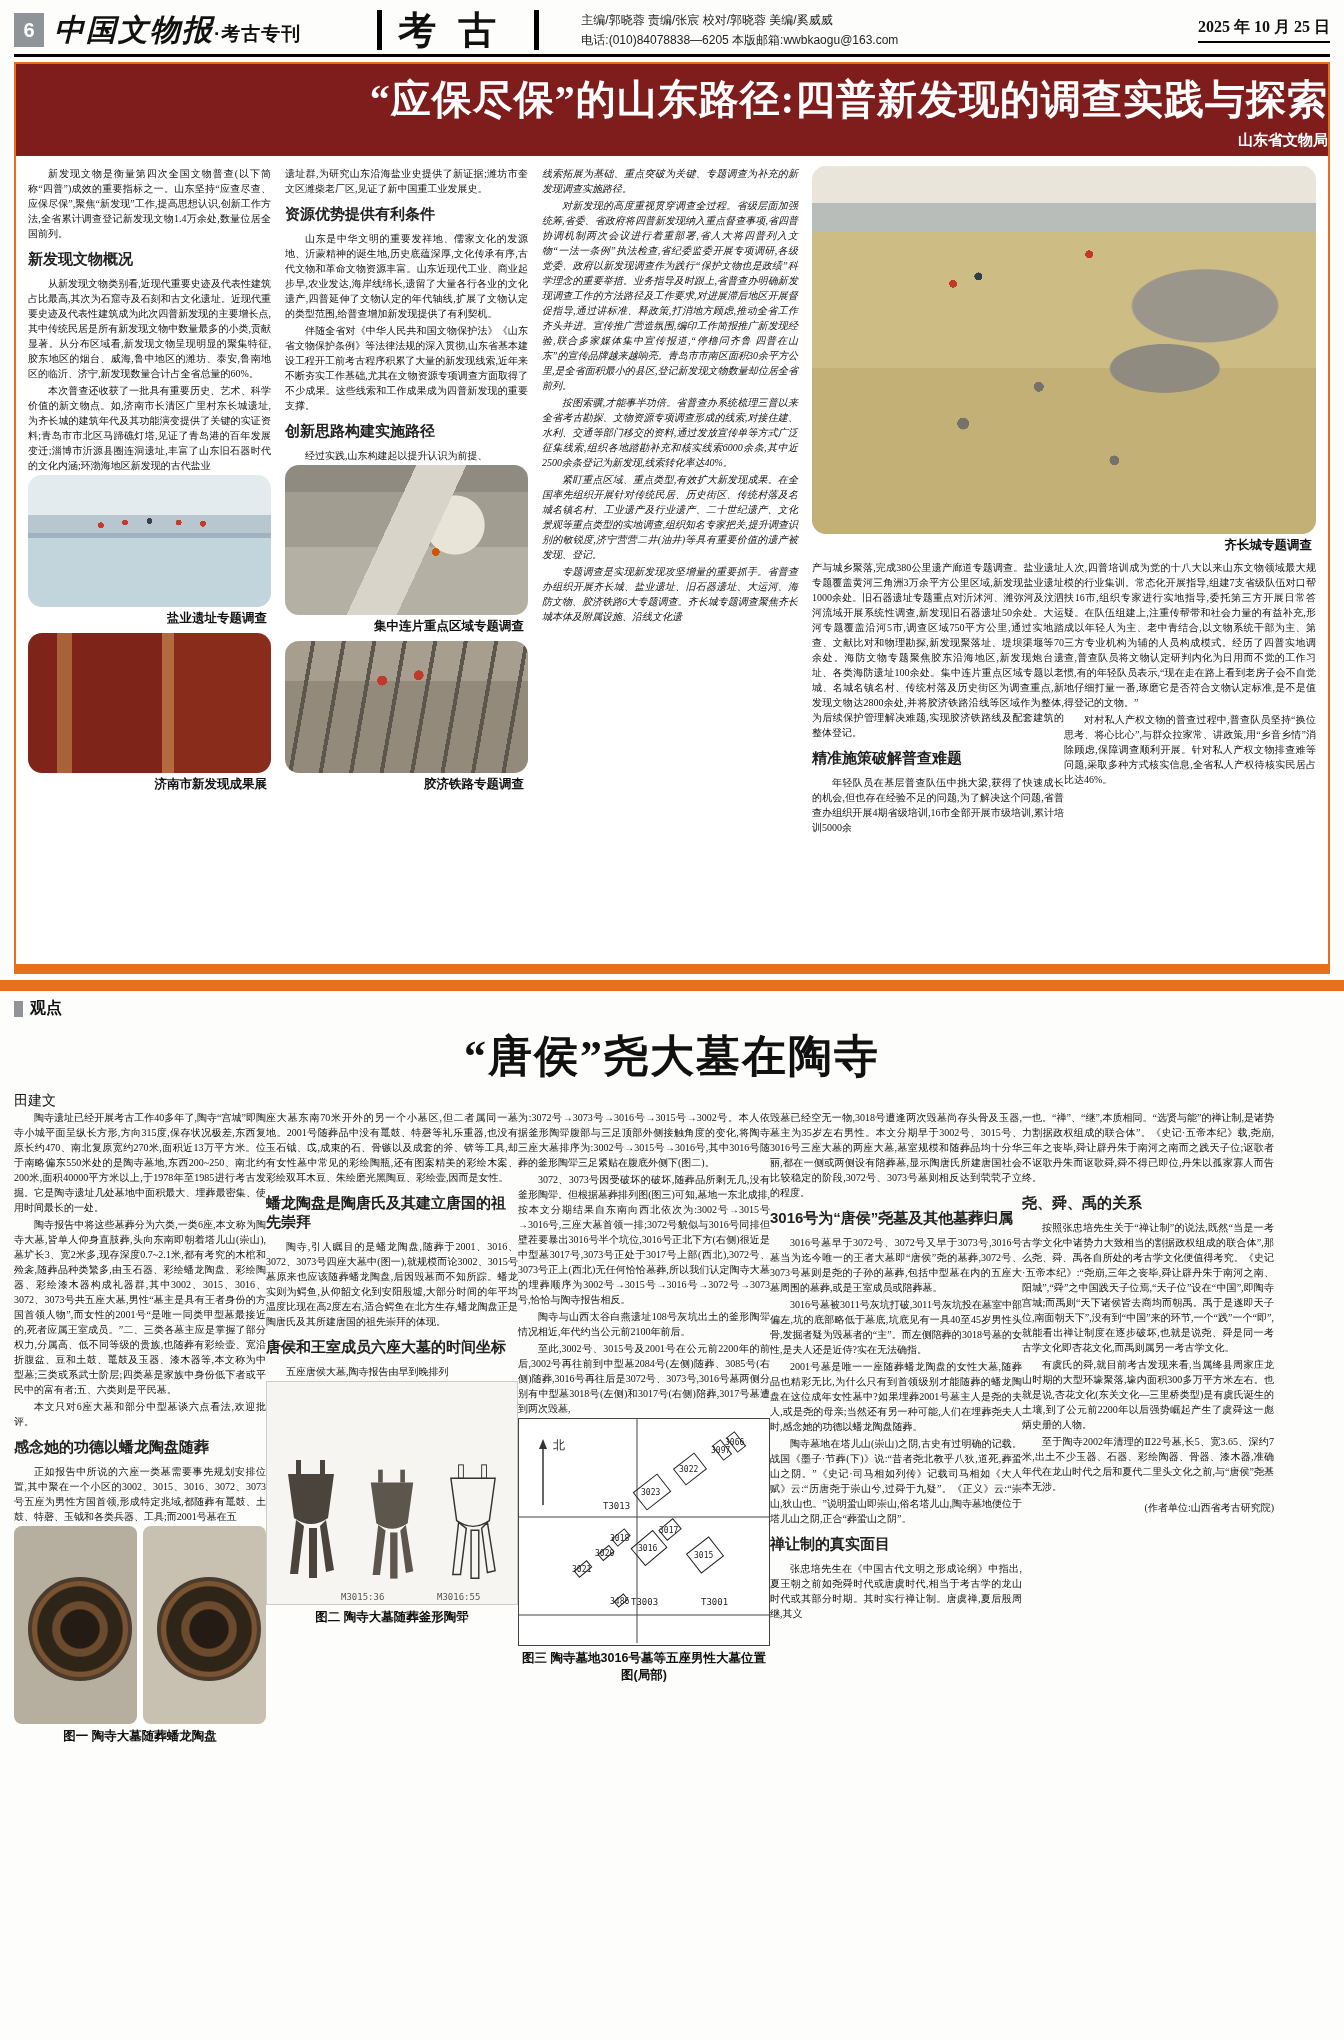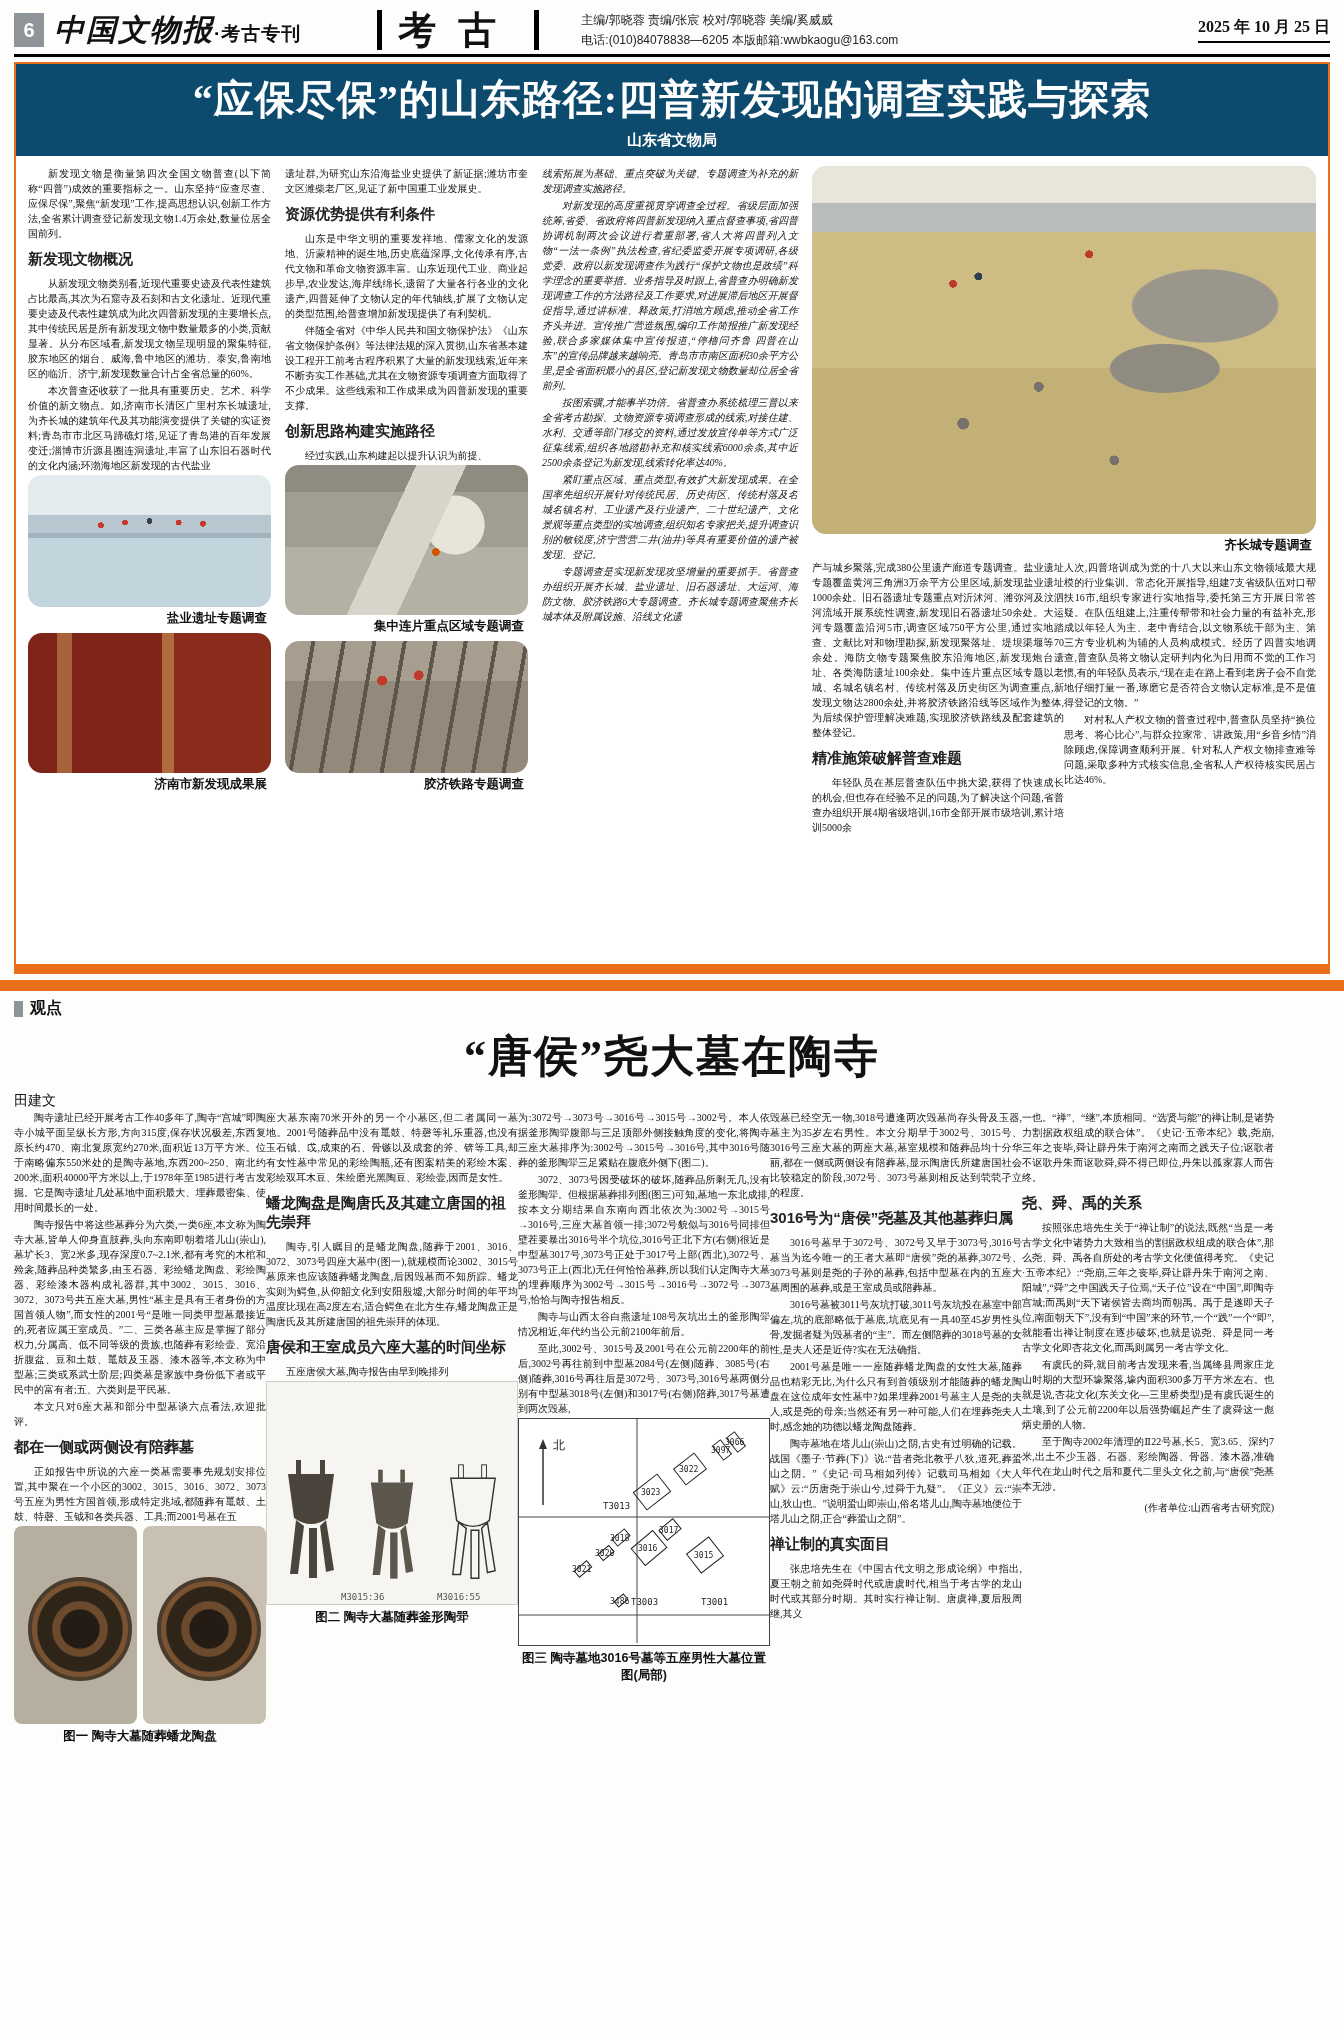--- a/index.html
+++ b/index.html
@@ -9,21 +9,21 @@
   .pgnum{width:30px;height:34px;background:#8f9498;color:#fff;font:bold 20px "Liberation Sans",sans-serif;display:flex;align-items:center;justify-content:center;}
   .mast{margin-left:10px;font:italic 900 30px "Liberation Serif",serif;letter-spacing:2px;white-space:nowrap;}
   .mast-sub{font:bold 19px "Liberation Sans",sans-serif;font-style:normal;letter-spacing:1px;}
   .ctitle{display:flex;align-items:center;margin-left:60px;}
   .vbar{width:5px;height:40px;background:#000;margin:0 16px;}
   .ctitle-text{font:900 38px "Liberation Sans",sans-serif;letter-spacing:22px;white-space:nowrap;}
   .credits{margin-left:26px;font:12px "Liberation Sans",sans-serif;line-height:1.7;color:#222;white-space:nowrap;}
   .hdate{margin-left:auto;font:bold 16px "Liberation Serif",serif;border-bottom:2px solid #000;padding-bottom:3px;white-space:nowrap;}
   
   #a1{position:absolute;left:14px;top:62px;width:1316px;height:912px;border:2px solid #e8701a;border-bottom:10px solid #e8701a;box-sizing:border-box;background:#fff;}
-  #a1-banner{background:#0c4a6e;text-align:center;padding:8px 0 6px;}
+  #a1-banner{background:#7f1d1d;text-align:right;padding:8px 0 6px;}
   #a1-head{color:#fff;font:900 40px "Liberation Serif",serif;letter-spacing:1px;}
   #a1-byline{color:#fff;font:bold 15px "Liberation Sans",sans-serif;margin-top:4px;}
   #a1-body{display:flex;gap:14px;padding:10px 12px 0;}
   .col p{font-size:10px;line-height:1.5;text-indent:2em;text-align:justify;margin:0 0 2px;}
   .col p.cont{text-indent:0;}
   .col .sub{font:bold 15px "Liberation Sans",sans-serif;margin:9px 0 7px;color:#222;}
   .col p.author{text-align:right;text-indent:0;margin-top:6px;}
   .a1col{width:243px;flex:0 0 auto;}
   .a1colc{width:256px;flex:0 0 auto;font-style:italic;}
   .a1cold{flex:1 1 auto;}
@@ -169,21 +169,21 @@
       <span>观点</span>
     </div>
     <div id="a2-head">“唐侯”尧大墓在陶寺</div>
     <div id="a2-byline">田建文</div>
     <div id="a2-cols">
       <div class="col a2col">
         <div>
             <p>陶寺遗址已经开展考古工作40多年了,陶寺“宫城”即陶寺小城平面呈纵长方形,方向315度,保存状况极差,东西复原长约470、南北复原宽约270米,面积近13万平方米。位于南略偏东550米处的是陶寺墓地,东西200~250、南北约200米,面积40000平方米以上,于1978年至1985进行考古发掘。它是陶寺遗址几处墓地中面积最大、埋葬最密集、使用时间最长的一处。</p>
             <p>陶寺报告中将这些墓葬分为六类,一类6座,本文称为陶寺大墓,皆单人仰身直肢葬,头向东南即朝着塔儿山(崇山),墓圹长3、宽2米多,现存深度0.7~2.1米,都有考究的木棺和殓衾,随葬品种类繁多,由玉石器、彩绘蟠龙陶盘、彩绘陶器、彩绘漆木器构成礼器群,其中3002、3015、3016、3072、3073号共五座大墓,男性“墓主是具有王者身份的方国首领人物”,而女性的2001号“是唯一同类甲型墓最接近的,死者应属王室成员。”二、三类各墓主应是掌握了部分权力,分属高、低不同等级的贵族,也随葬有彩绘壶、宽沿折腹盆、豆和土鼓、鼍鼓及玉器、漆木器等,本文称为中型墓;三类或系武士阶层;四类墓是家族中身份低下者或平民中的富有者;五、六类则是平民墓。</p>
             <p>本文只对6座大墓和部分中型墓谈六点看法,欢迎批评。</p>
-            <div class="sub">都在一侧或两侧设有陪葬墓</div>
+            <div class="sub">感念她的功德以蟠龙陶盘随葬</div>
             <p>正如报告中所说的六座一类墓需要事先规划安排位置,其中聚在一个小区的3002、3015、3016、3072、3073号五座为男性方国首领,形成特定兆域,都随葬有鼍鼓、土鼓、特磬、玉钺和各类兵器、工具;而2001号墓在五</p>
           </div>
         <div class="fig1">
           <div class="pan pan1">
               <div class="disc"></div>
             </div>
           <div class="pan pan2">
               <div class="disc"></div>
             </div>
         </div>

